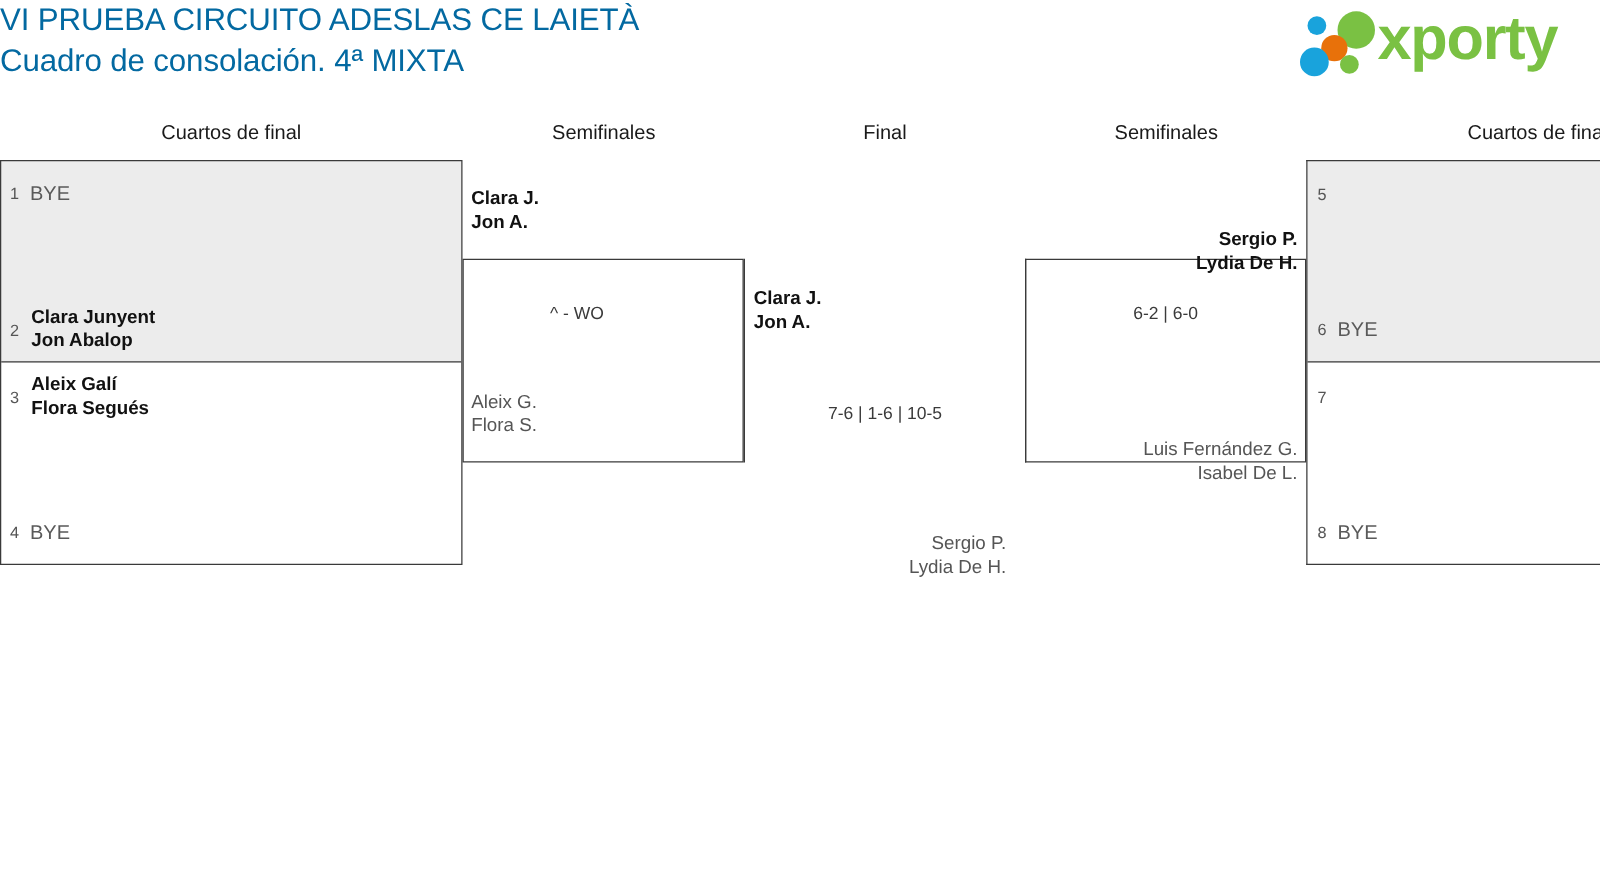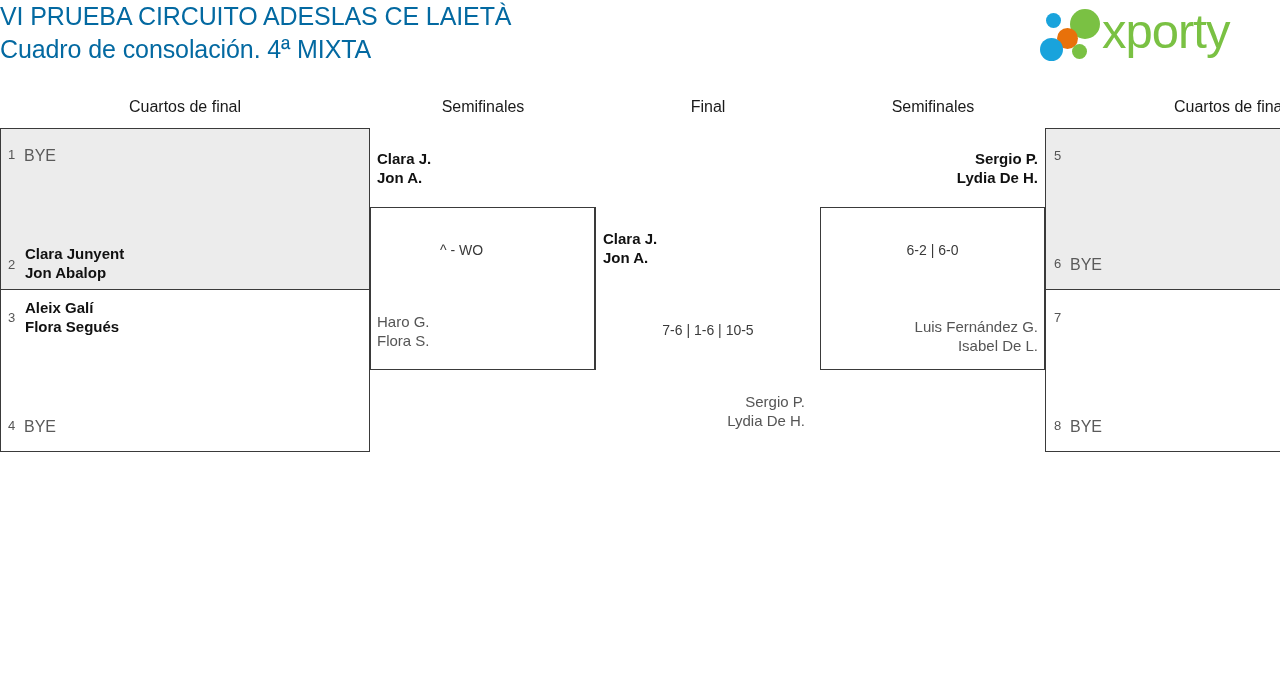--- a/index.html
+++ b/index.html
@@ -51,21 +51,21 @@
   .dot-green-lg  { width: 30px; height: 30px; background: #7ac143; left: 30px; top: 2px; }
   .dot-orange    { width: 21px; height: 21px; background: #e8710a; left: 17px; top: 21px; }
   .dot-blue-lg   { width: 23px; height: 23px; background: #19a3dc; left: 0px;  top: 31px; }
   .dot-green-sm  { width: 15px; height: 15px; background: #7ac143; left: 32px; top: 37px; }
   #brand-logo .logo-word {
     position: absolute;
     left: 62px;
     top: -3px;
     font-size: 49px;
     line-height: 58px;
-    font-weight: 400;
+    font-weight: 700;
     color: #7ac143;
     letter-spacing: -1px;
     text-align: right;
   }
 
   
   .round-header {
     position: absolute;
     top: 96px;
     font-size: 16px;
@@ -107,21 +107,21 @@
   .names .nm { display: block; white-space: nowrap; }
   .winner .nm { font-weight: 700; color: #111111; }
   .loser  .nm { font-weight: 400; color: #555555; }
   .bye {
     position: absolute;
     font-size: 16px;
     line-height: 19px;
     font-weight: 400;
     color: #5a5a5a;
   }
-  .align-right { text-align: right; }
+  .align-right { text-align: right; margin-top: 33px; }
 
   .score {
     position: absolute;
     font-size: 14px;
     line-height: 19px;
     color: #3a3a3a;
     text-align: center;
     white-space: nowrap;
   }
 </style>
@@ -186,21 +186,21 @@
   <span class="names winner" style="left:7px; top:9px;">
     <span class="nm">Clara J.</span>
     <span class="nm">Jon A.</span>
   </span>
 </div>
 
 <div class="score" style="left:370px; top:241px; width:183px;">^ - WO</div>
 
 <div class="slot" style="left:370px; top:305px; width:225px; height:60px;">
   <span class="names loser" style="left:7px; top:7px;">
-    <span class="nm">Haro G.</span>
+    <span class="nm">Aleix G.</span>
     <span class="nm">Flora S.</span>
   </span>
 </div>
 
 <div class="bracket-box" style="left:595px; top:207px; width:226px; height:163px; border-top:none; border-bottom:none;"></div>
 
 <div class="slot" style="left:595px; top:220px; width:226px; height:60px;">
   <span class="names winner" style="left:8px; top:9px;">
     <span class="nm">Clara J.</span>
     <span class="nm">Jon A.</span>

